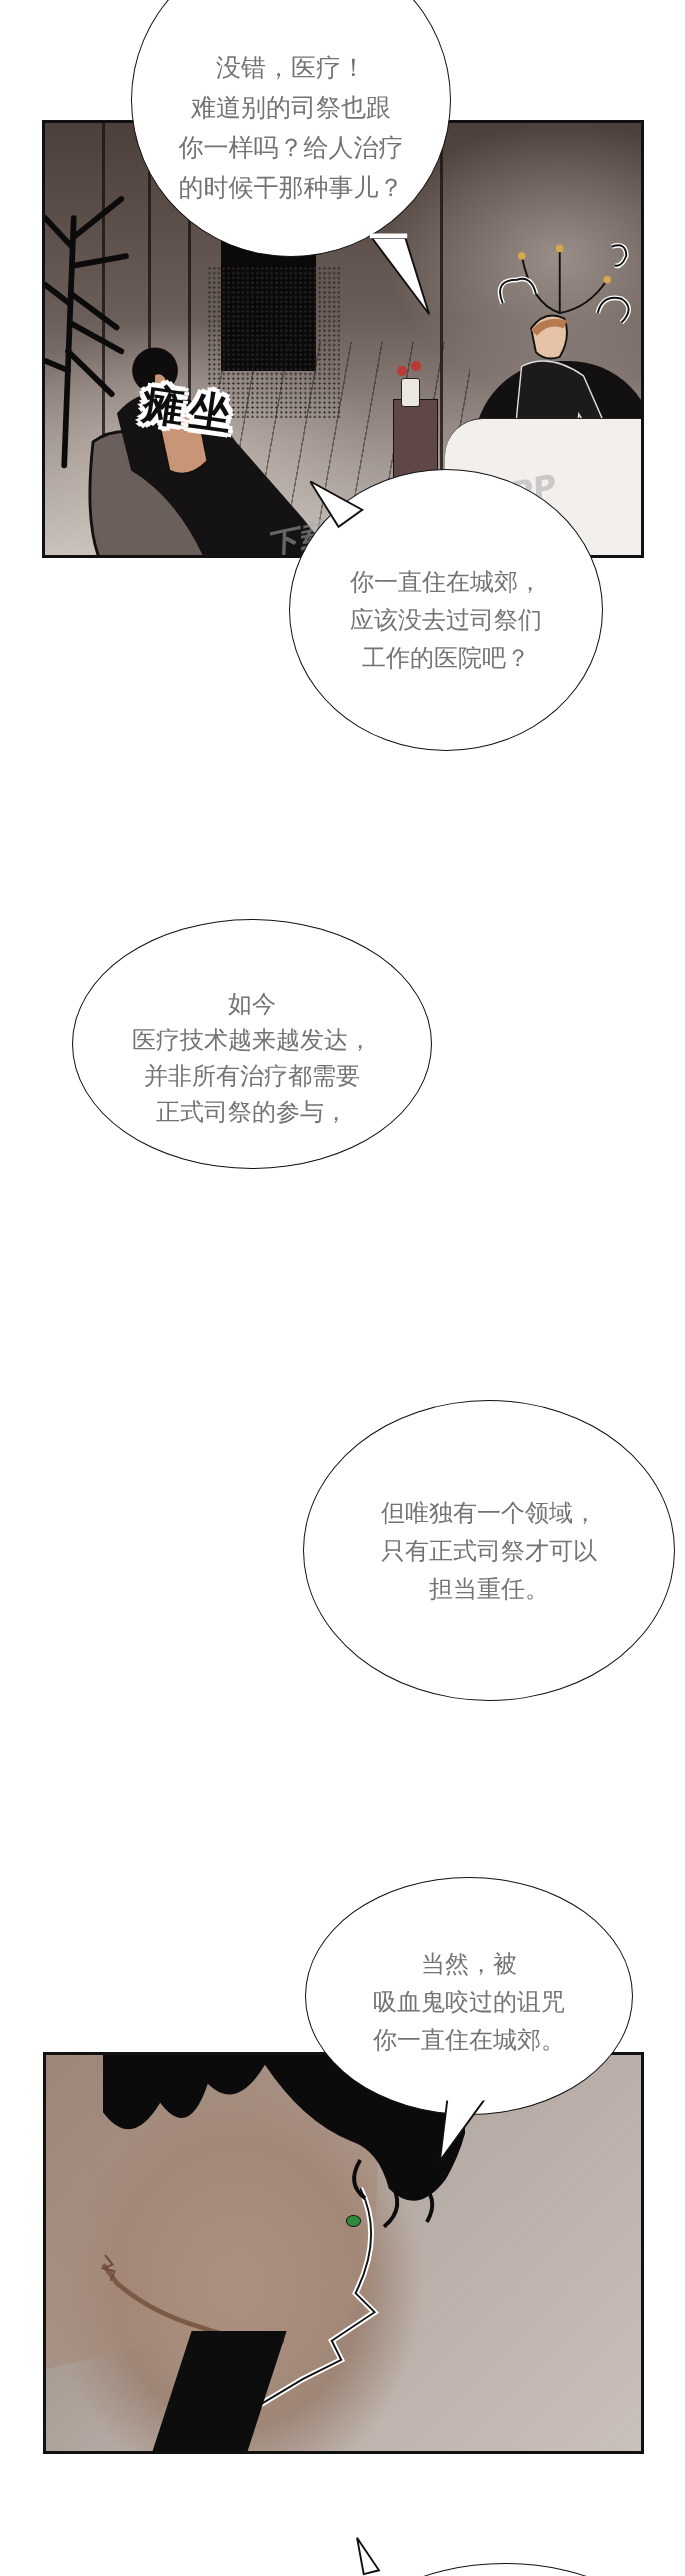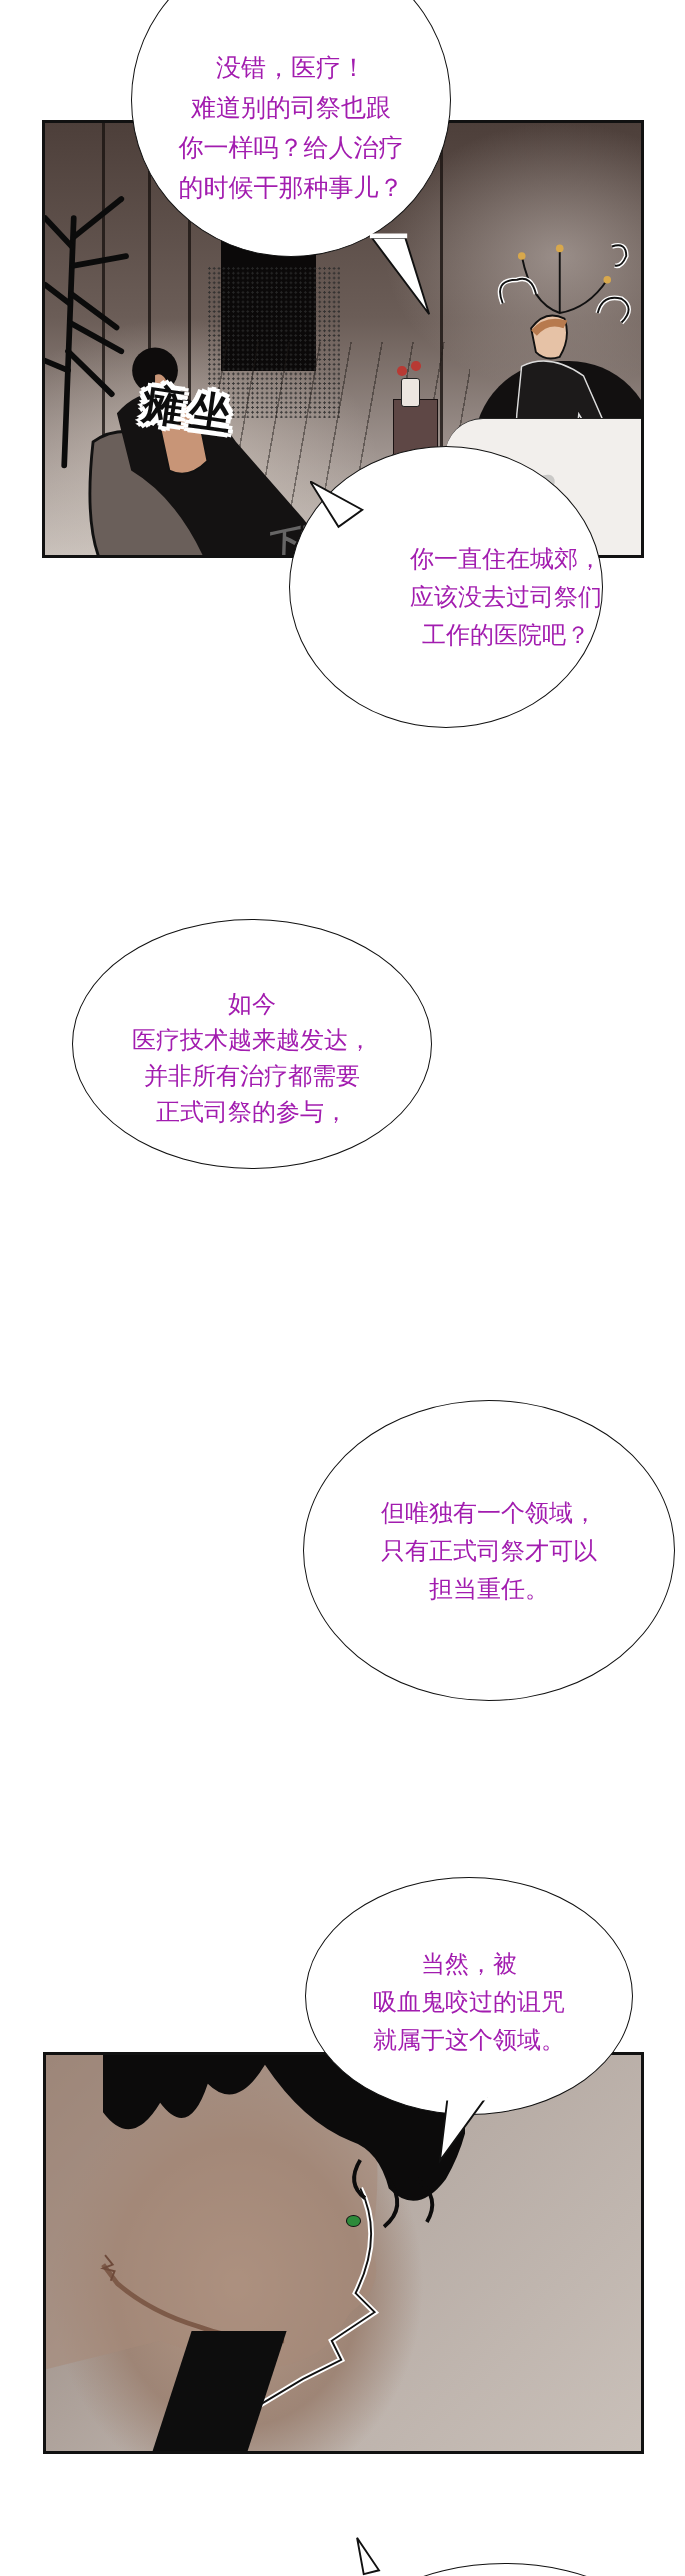--- a/index.html
+++ b/index.html
@@ -48,26 +48,26 @@
   }
   .hair { position: absolute; left: 57px; top: -19px; width: 362px; height: 248px; }
   .jaw-line { position: absolute; left: 0; top: 0; width: 601px; height: 402px; }
   .collar { position: absolute; left: 124px; top: 276px; width: 95px; height: 133px; background: #0d0d0d;
             transform: skewX(-18deg); }
   .eye { position: absolute; left: 300px; top: 160px; width: 13.3px; height: 9.5px; background: #2d8a3a; border-radius: 50%; border: 1px solid #111; }
 
   
   .bubble { position: absolute; background: #ffffff; border: 1.9px solid #111; border-radius: 50%;
             display: flex; align-items: center; justify-content: center; text-align: center; box-sizing: border-box; }
-  .bubble .txt { font-family: "DejaVu Sans", "Liberation Sans", sans-serif; color: #a21caf;
+  .bubble .txt { font-family: "DejaVu Sans", "Liberation Sans", sans-serif; color: #737373;
                  font-size: 24px; line-height: 38px; font-weight: 500; white-space: pre; }
 
   #bubble-1 { left: 131px; top: -57px; width: 320px; height: 314px; z-index: 5; }
   #bubble-1 .txt { margin-top: 55px; font-size: 25px; line-height: 40px; }
-  #bubble-2 { left: 289px; top: 446px; width: 314px; height: 282px; z-index: 5; justify-content: flex-end; }
+  #bubble-2 { left: 289px; top: 469px; width: 314px; height: 282px; z-index: 5; }
   #bubble-2 .txt { margin-top: 19px; }
   #bubble-3 { left: 72px; top: 919px; width: 360px; height: 250px; z-index: 5; }
   #bubble-3 .txt { margin-top: 27px; line-height: 36px; }
   #bubble-4 { left: 303px; top: 1400px; width: 372px; height: 301px; z-index: 5; }
   #bubble-4 .txt { line-height: 38px; }
   #bubble-5 { left: 305px; top: 1877px; width: 328px; height: 238px; z-index: 5; }
   #bubble-5 .txt { margin-top: 11.4px; line-height: 38px; }
   #bubble-6 { left: 343px; top: 2563px; width: 324px; height: 191px; z-index: 5; }
 
   .tail { position: absolute; z-index: 6; }
@@ -195,21 +195,21 @@
 
 <div class="bubble" id="bubble-4">
   <div class="txt">但唯独有一个领域，
 只有正式司祭才可以
 担当重任。</div>
 </div>
 
 <div class="bubble" id="bubble-5">
   <div class="txt">当然，被
 吸血鬼咬过的诅咒
-就属于这个领域。</div>
+你一直住在城郊。</div>
 </div>
 <svg class="tail" style="left:438px;top:2096px;width:57px;height:67px" viewBox="0 0 60 70">
   <path d="M10 2 L2 68 L50 2 Z" fill="#fff" stroke="#111" stroke-width="2"></path>
   <path d="M8 2 L52 2" stroke="#fff" stroke-width="5"></path>
 </svg>
 
 <div class="bubble" id="bubble-6">
   <div class="txt"></div>
 </div>
 <svg class="tail" style="left:354px;top:2536px;width:29px;height:40px" viewBox="0 0 30 42">

